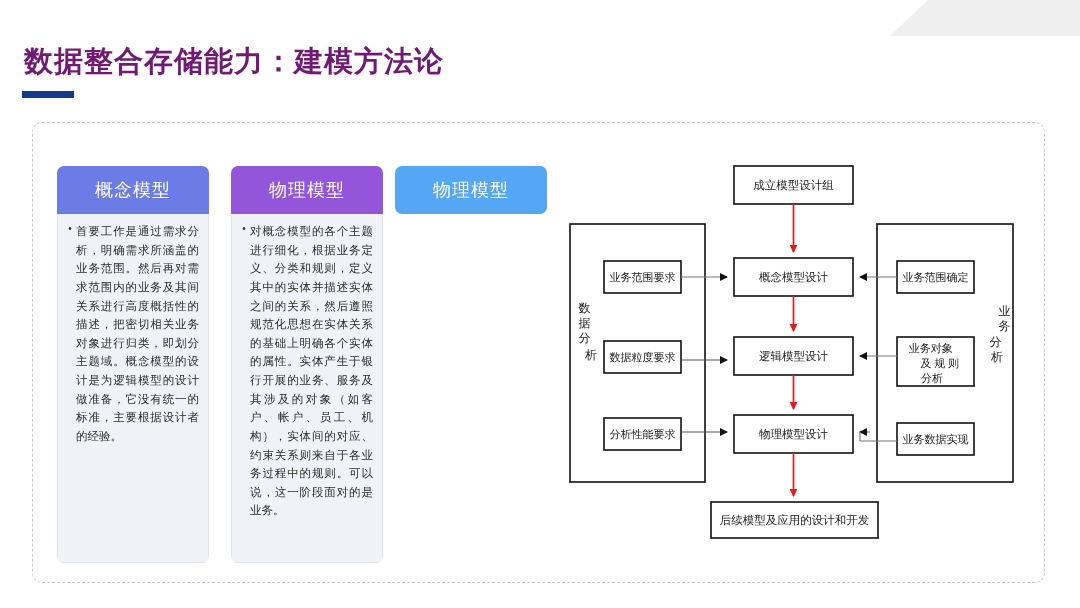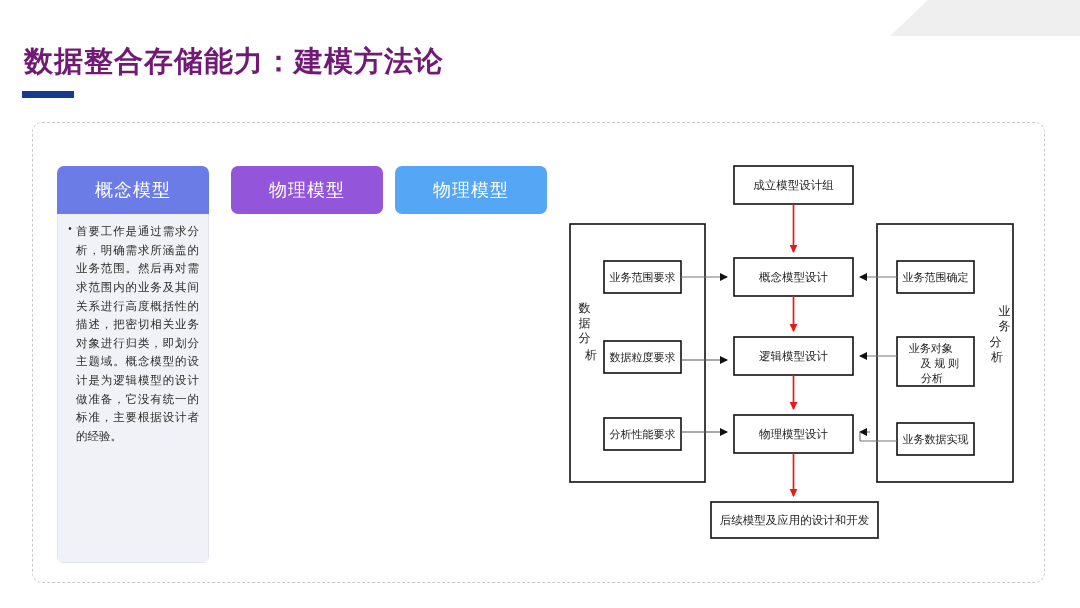--- a/index.html
+++ b/index.html
@@ -163,20 +163,23 @@
 
   <div class="card card-1">
     <div class="card-head">概念模型</div>
     <div class="card-body">
       <p>首要工作是通过需求分析，明确需求所涵盖的业务范围。然后再对需求范围内的业务及其间关系进行高度概括性的描述，把密切相关业务对象进行归类，即划分主题域。概念模型的设计是为逻辑模型的设计做准备，它没有统一的标准，主要根据设计者的经验。</p>
     </div>
   </div>
 
   <div class="card card-2">
     <div class="card-head">物理模型</div>
+    <div class="card-body">
+      <p>对概念模型的各个主题进行细化，根据业务定义、分类和规则，定义其中的实体并描述实体之间的关系，然后遵照规范化思想在实体关系的基础上明确各个实体的属性。实体产生于银行开展的业务、服务及其涉及的对象（如客户、帐户、员工、机构），实体间的对应、约束关系则来自于各业务过程中的规则。可以说，这一阶段面对的是业务。</p>
+    </div>
   </div>
 
   <div class="card card-3">
     <div class="card-head">物理模型</div>
   </div>
 
 </div>
 
 <div class="flow">
 <svg width="480" height="400" viewBox="0 0 480 400" xmlns="http://www.w3.org/2000/svg">

